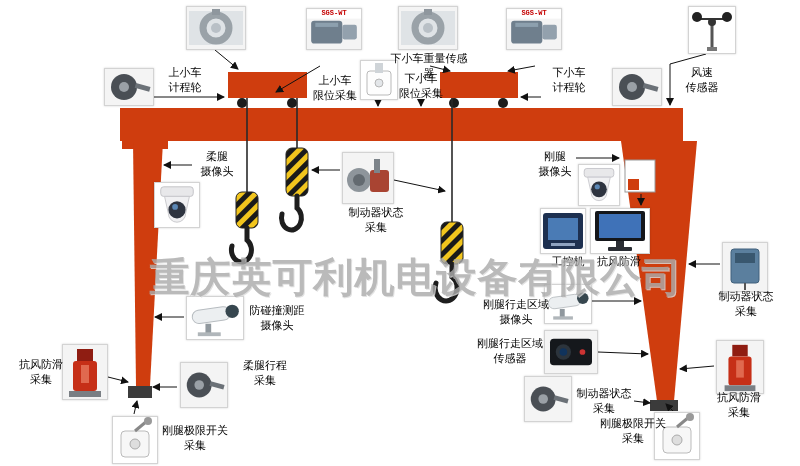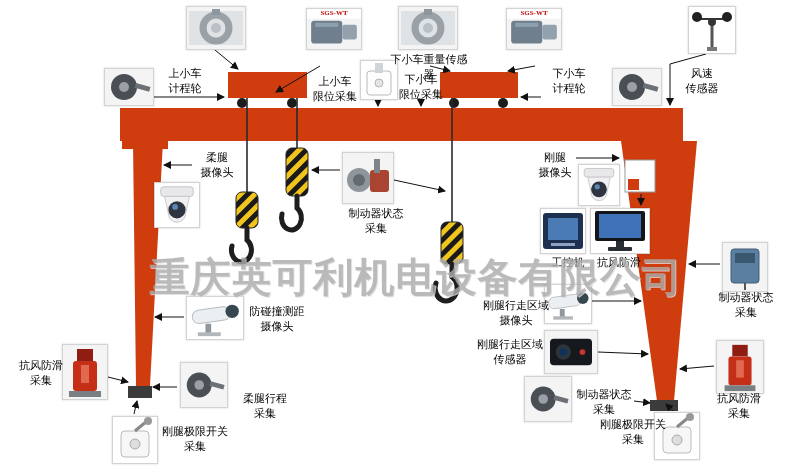--- a/index.html
+++ b/index.html
@@ -1,17 +1,17 @@
 <!DOCTYPE html>
 <html><head>
 <meta charset="utf-8">
 <style>
   html,body{margin:0;padding:0;background:#fff;}
   #stage{position:relative;width:800px;height:466px;background:#ffffff;overflow:hidden;
-         font-family:Liberation Serif, serif;}
+         font-family:Liberation Mono, monospace;}
   svg.crane{position:absolute;left:0;top:0;z-index:1;}
   .photo{position:absolute;z-index:2;background:#f4f4f4;border:1px solid #d3d3d3;
          box-shadow:0 0 2px rgba(0,0,0,.18);overflow:hidden;}
   .photo svg{display:block;width:100%;height:100%;}
   .badge{position:absolute;top:0;left:0;right:0;text-align:center;font-size:7px;
          font-weight:bold;color:#c40000;line-height:9px;z-index:3;}
   .lbl{position:absolute;z-index:3;font-size:11px;line-height:1.32;color:#000;
        text-align:center;white-space:pre-line;}
   .watermark{position:absolute;left:16px;top:250px;width:100%;z-index:4;text-align:center;
        font-size:40px;font-weight:bold;letter-spacing:1px;color:#ababab;opacity:.82;
@@ -298,21 +298,21 @@
   <div class="lbl" style="left:716px;top:290px;width:60px">制动器状态
 采集</div>
   <div class="lbl" style="left:238px;top:304px;width:78px">防碰撞测距
 摄像头</div>
   <div class="lbl" style="left:477px;top:298px;width:78px">刚腿行走区域
 摄像头</div>
   <div class="lbl" style="left:474px;top:337px;width:72px">刚腿行走区域
 传感器</div>
   <div class="lbl" style="left:14px;top:358px;width:54px">抗风防滑
 采集</div>
-  <div class="lbl" style="left:236px;top:391px;width:58px">柔腿行程
+  <div class="lbl" style="left:236px;top:359px;width:58px">柔腿行程
 采集</div>
   <div class="lbl" style="left:575px;top:387px;width:58px">制动器状态
 采集</div>
   <div class="lbl" style="left:154px;top:424px;width:82px">刚腿极限开关
 采集</div>
   <div class="lbl" style="left:592px;top:417px;width:82px">刚腿极限开关
 采集</div>
   <div class="lbl" style="left:710px;top:391px;width:58px">抗风防滑
 采集</div>
 

